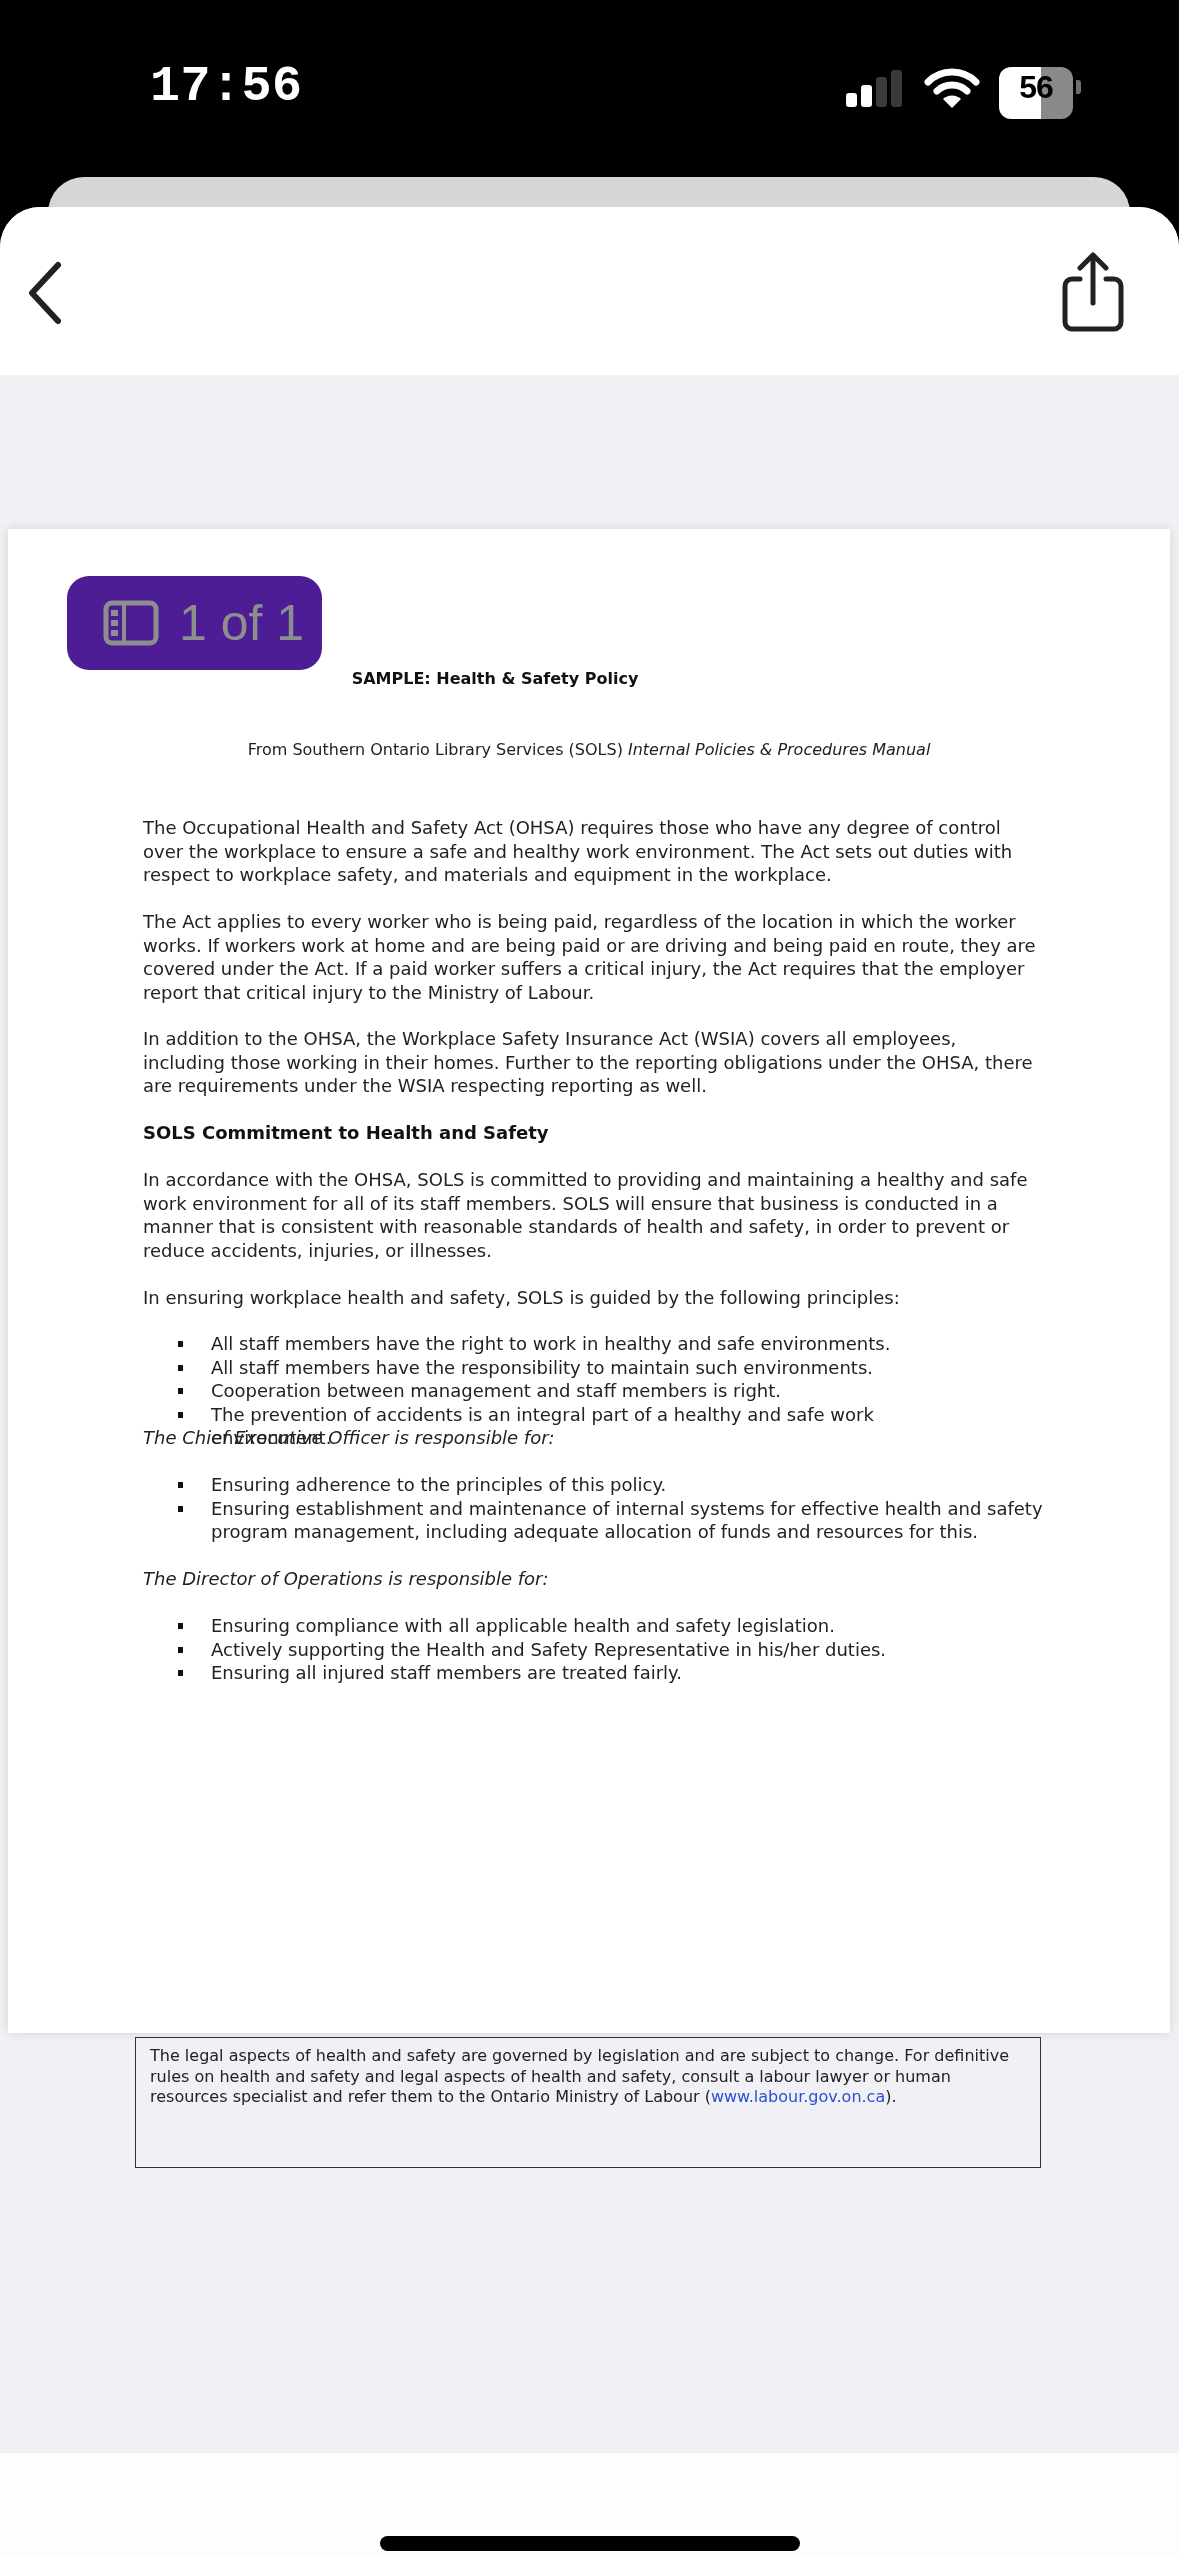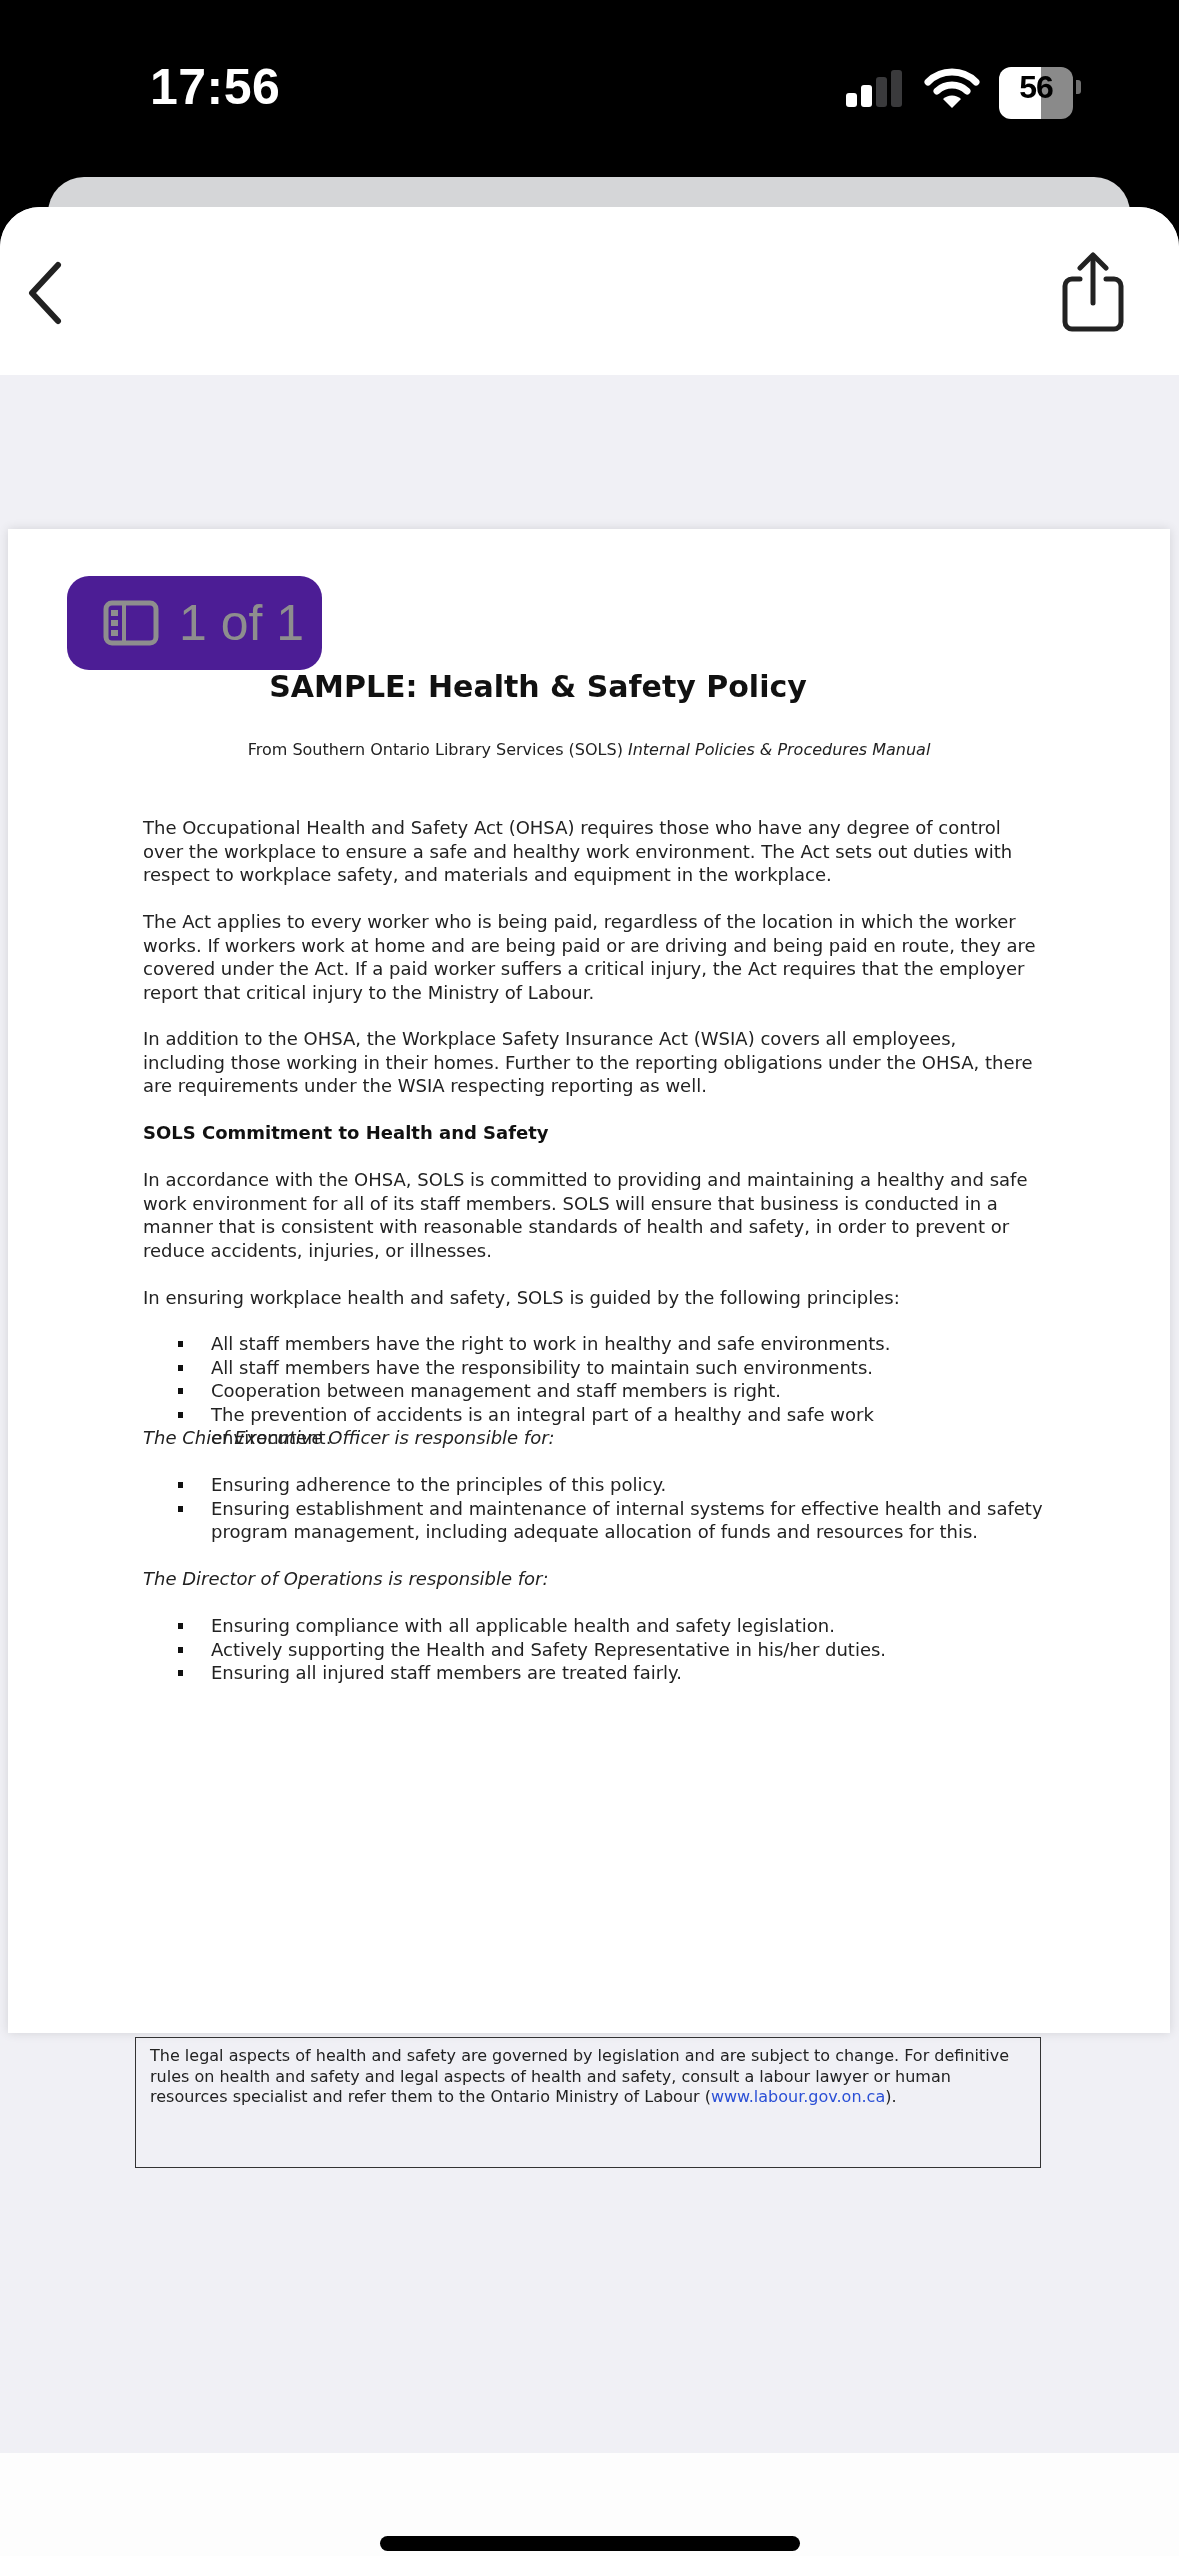--- a/index.html
+++ b/index.html
@@ -3,21 +3,21 @@
 <meta charset="utf-8">
 <style>
   html, body { margin:0; padding:0; }
   body {
     width:1179px; height:2556px; position:relative; overflow:hidden;
     background:#000; font-family:"DejaVu Sans", sans-serif;
   }
   
   .status-time {
     position:absolute; left:150px; top:58px; color:#fff;
-    font-family:Liberation Sans, sans-serif; font-weight:bold; font-size:50px; letter-spacing:0.5px;
+    font-family:Liberation Mono, monospace; font-weight:bold; font-size:50px; letter-spacing:0.5px;
   }
   .signal { position:absolute; left:846px; top:70px; width:60px; height:37px; }
   .signal span { position:absolute; bottom:0; width:11px; border-radius:3px; background:#3a3a3c; }
   .signal span.on { background:#fff; }
   .wifi { position:absolute; left:924px; top:66px; width:56px; height:44px; }
   .battery {
     position:absolute; left:999px; top:67px; width:74px; height:52px; border-radius:12px;
     background:linear-gradient(to right,#fff 0,#fff 57%,#8a8a8a 57%,#8a8a8a 100%);
     color:#000; font-family:"Liberation Sans", sans-serif; font-weight:bold; font-size:32px;
     text-align:center; line-height:40px; letter-spacing:-1px;
@@ -48,21 +48,21 @@
     position:absolute; left:59px; top:47px; width:255px; height:94px;
     background:#4c1d95; border-radius:22px; display:flex; align-items:center; cursor:pointer;
   }
   .page-pill svg { margin-left:36px; }
   .page-pill-text {
     margin-left:20px; font-family:"Liberation Sans", sans-serif; font-size:50px; color:#8e8e8e;
   }
   .doc { position:absolute; left:0; top:0; width:1162px; color:#1f1f1f; }
   .doc-title {
     position:absolute; left:0; width:974px; top:140px; text-align:center;
-    font-weight:bold; font-size:30px; color:#111;padding-left:43px;
+    font-weight:bold; font-size:16px; color:#111;
   }
   .doc-subtitle {
     position:absolute; left:0; width:1162px; top:211px; text-align:center; font-size:16px; color:#222;
   }
   .doc-subtitle i { font-style:italic; }
   .body-col { position:absolute; left:135px; width:900px; font-size:18px; line-height:23.5px; color:#222; }
   .body-col p { margin:0; }
   .heading { font-weight:bold; color:#111; }
   .italic { font-style:italic; }
   .bullets { list-style:none; margin:0; padding:0; }

